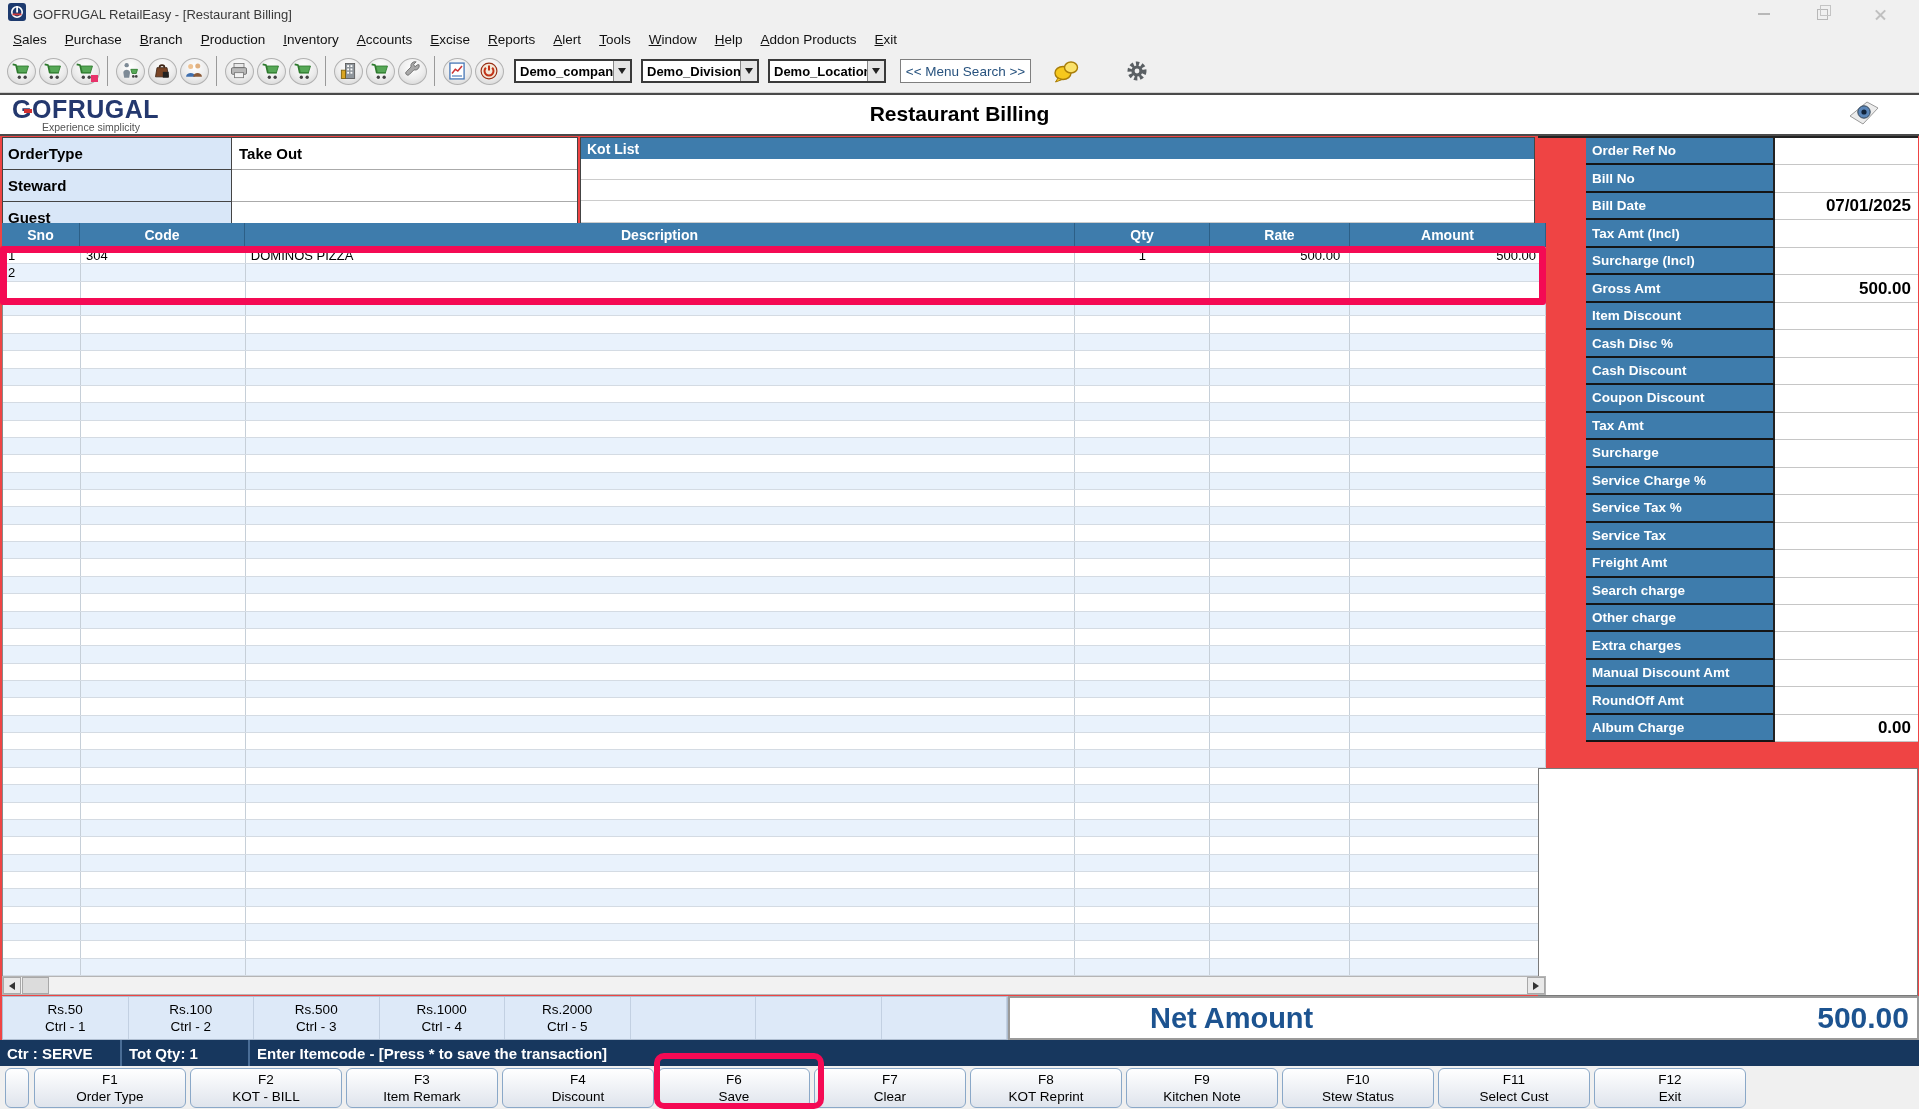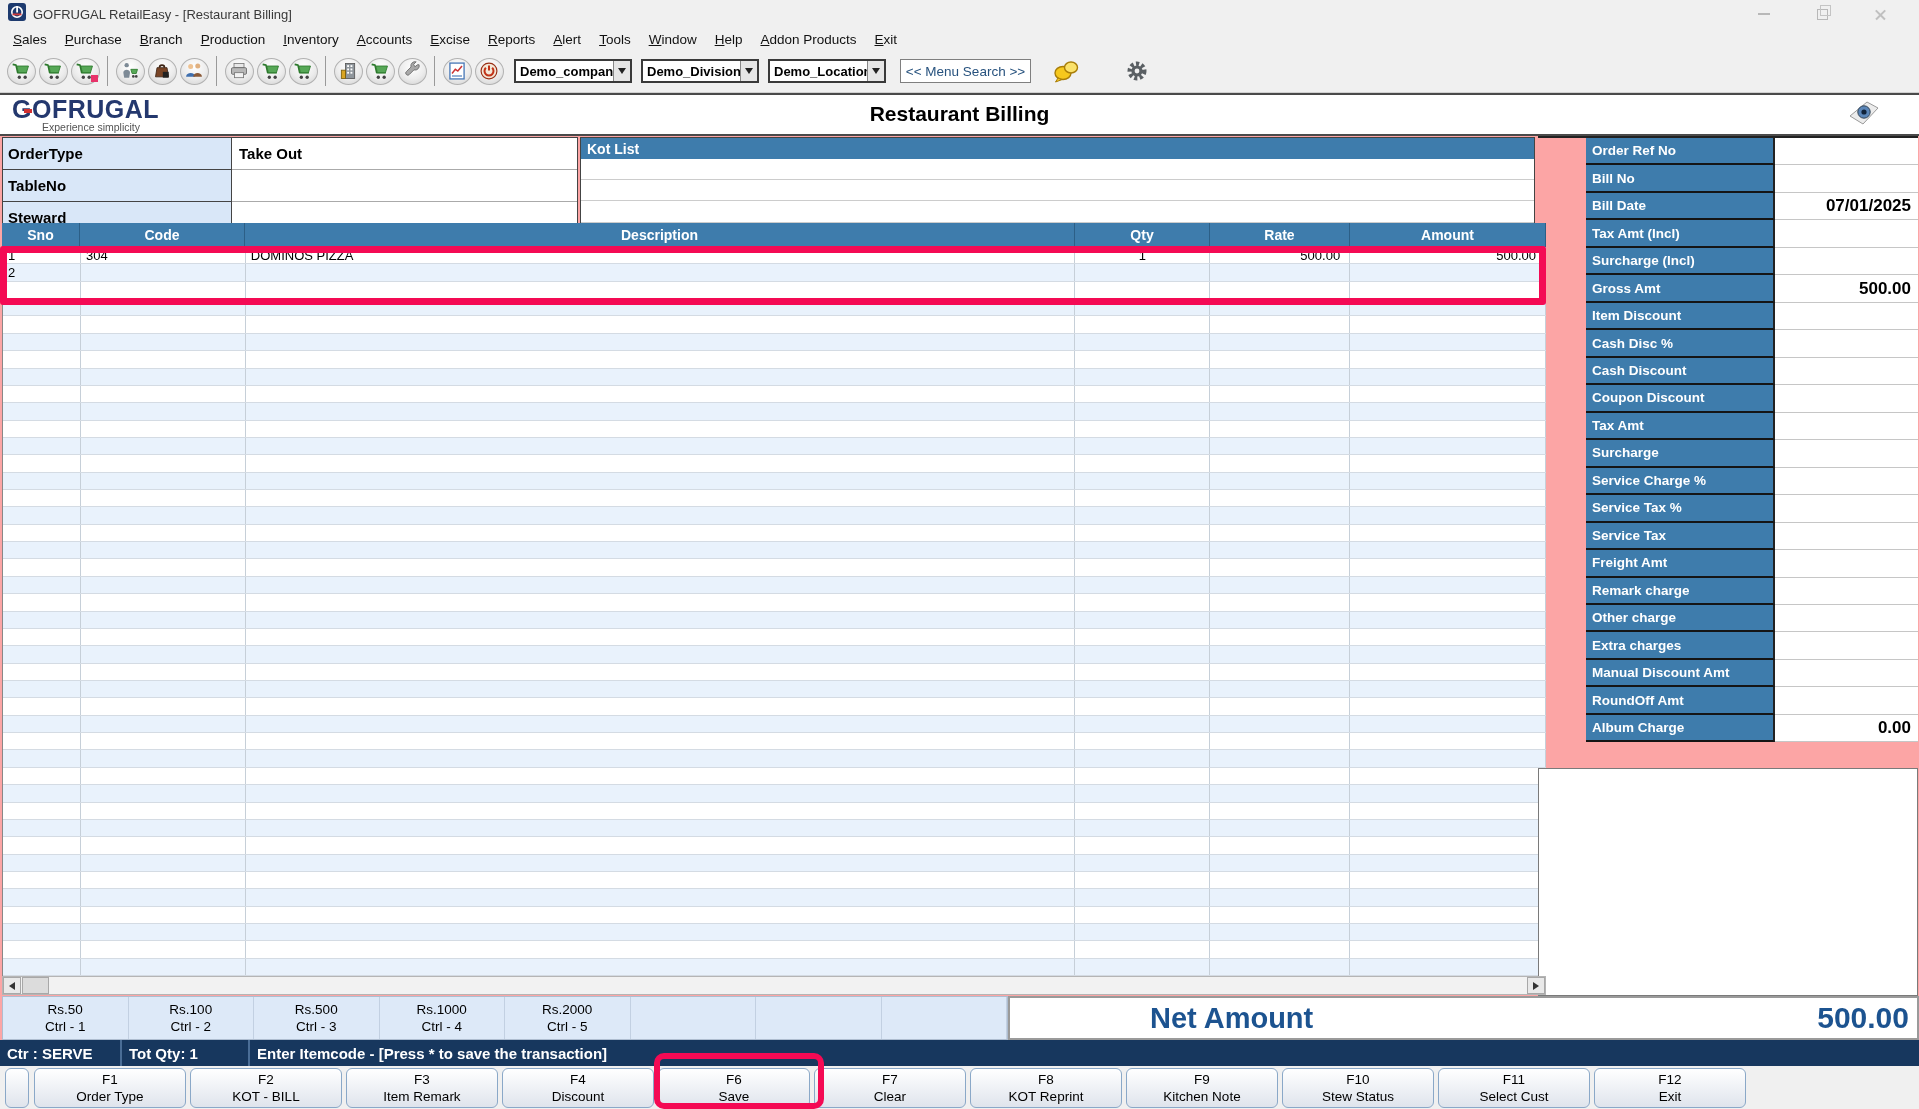--- a/index.html
+++ b/index.html
@@ -1,16 +1,16 @@
 <!DOCTYPE html>
 <html style="--header-blue: #3E7CAC; --status-navy: #17375E; --net-blue: #1C5390; --row-alt: #E9F2FC; --panel-label-bg: #D9E7F8; --highlight: #F40A54;"><head>
 <meta charset="utf-8">
 <style>
   html,body{margin:0;padding:0;background:#d8d8d8;font-family:"Liberation Sans", sans-serif;}
-  .screen{position:relative;width:1919px;height:1109px;background:#fca5a5;overflow:hidden;}
+  .screen{position:relative;width:1919px;height:1109px;background:#ef4444;overflow:hidden;}
 
   
   .title-bar{position:absolute;left:0;top:0;width:1919px;height:28px;background:#f0f0f0;display:flex;align-items:center;padding-left:8px;box-sizing:border-box;}
   .title-text{font-size:13px;color:#3a3a3a;margin-left:7px;}
   .win-controls{position:absolute;right:10px;top:0;height:28px;display:flex;}
   .win-btn{width:58px;height:28px;display:flex;align-items:center;justify-content:center;}
   .icon-min{width:12px;height:2px;background:#b8b8b8;}
   .icon-restore{width:9px;height:9px;border:1.4px solid #b8b8b8;position:relative;background:#f0f0f0;}
   .icon-restore::before{content:"";position:absolute;left:2px;top:-5px;width:9px;height:9px;border:1.4px solid #c4c4c4;}
   .icon-close{position:relative;width:13px;height:13px;}
@@ -320,24 +320,20 @@
           <circle cx="17" cy="12" r="2.6" fill="#10233a"></circle>
         </svg></span>
   </div>
 
   <div class="order-panel" id="order-panel">
       <div class="op-row">
         <div class="op-label">OrderType</div>
         <div class="op-value">Take Out</div>
       </div>
       <div class="op-row">
-        <div class="op-label">TableNo</div>
-        <div class="op-value"></div>
-      </div>
-      <div class="op-row">
         <div class="op-label">Steward</div>
         <div class="op-value"></div>
       </div>
       <div class="op-row">
         <div class="op-label">Guest</div>
         <div class="op-value"></div>
       </div>
     </div>
 
   <div class="kot-panel">
@@ -755,21 +751,21 @@
       </div>
       <div class="bp-row">
         <div class="bp-label">Service Tax</div>
         <div class="bp-value"></div>
       </div>
       <div class="bp-row">
         <div class="bp-label">Freight Amt</div>
         <div class="bp-value"></div>
       </div>
       <div class="bp-row">
-        <div class="bp-label">Remark charge</div>
+        <div class="bp-label">Search charge</div>
         <div class="bp-value"></div>
       </div>
       <div class="bp-row">
         <div class="bp-label">Other charge</div>
         <div class="bp-value"></div>
       </div>
       <div class="bp-row">
         <div class="bp-label">Extra charges</div>
         <div class="bp-value"></div>
       </div>

